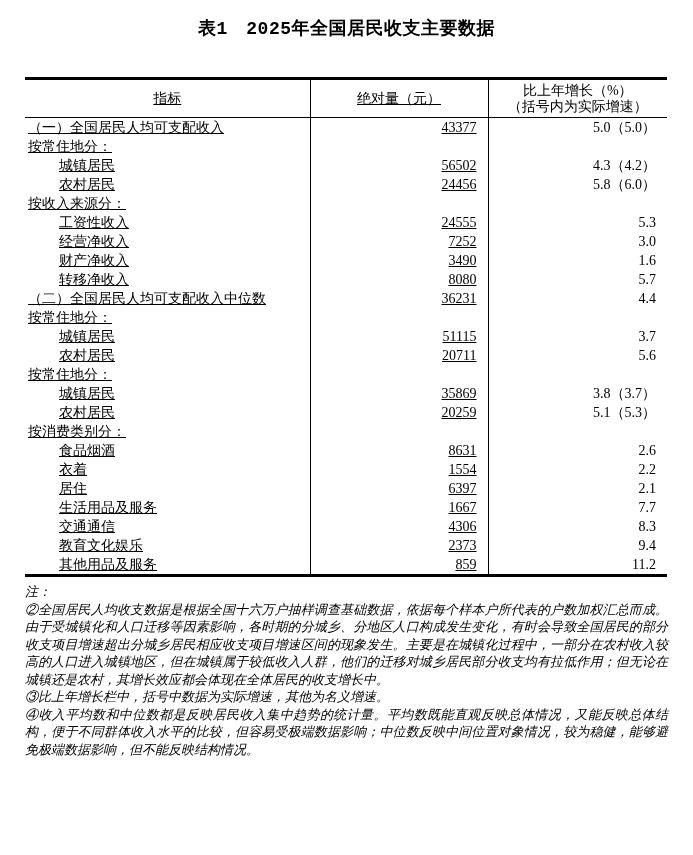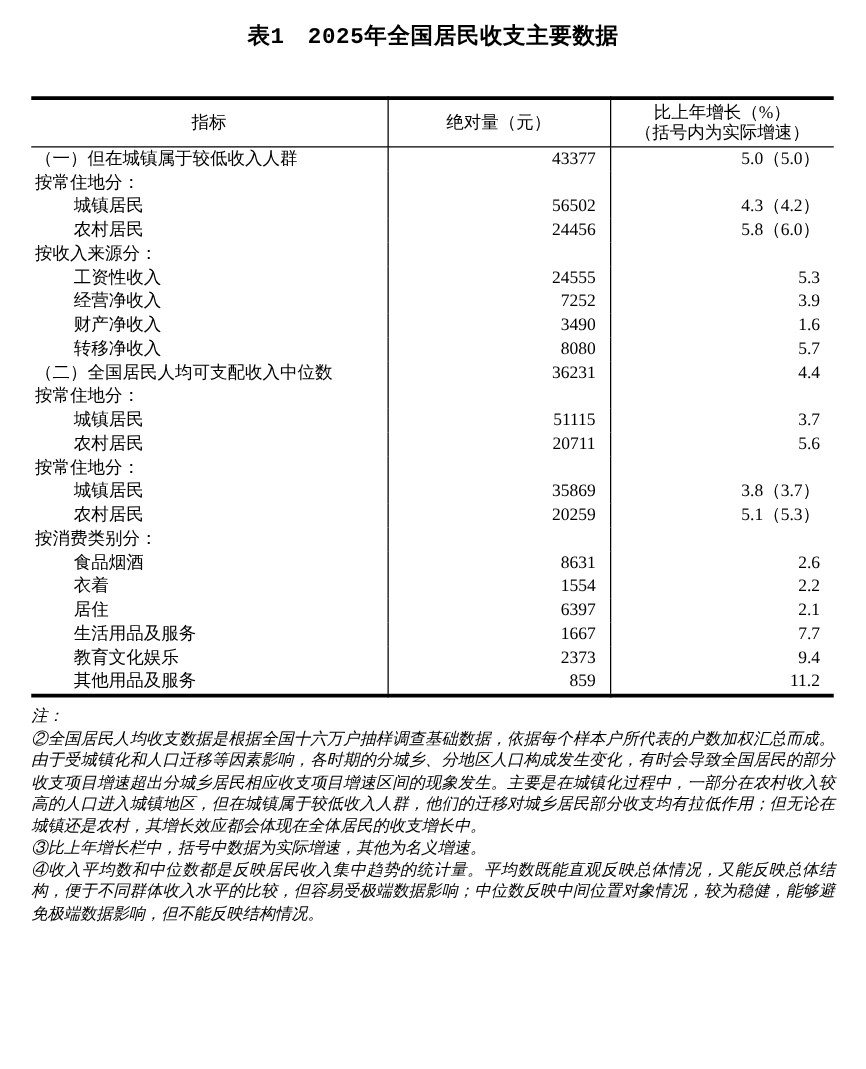--- a/index.html
+++ b/index.html
@@ -41,21 +41,21 @@
   .stat-table thead th {
     font-weight: normal;
     font-size: 14px;
     text-align: center;
     vertical-align: middle;
     border-bottom: 1.5px solid #000;
     padding: 2px 0;
     height: 33px;
     line-height: 16px;
   }
-  .stat-table .bcol { border-right: 1px solid #000; }
+  .stat-table .bcol { border-right: 1px solid #000; text-decoration: underline; }
   .stat-table tbody td {
     font-size: 14px;
     height: 19px;
     line-height: 19px;
     padding: 0;
     white-space: nowrap;
     overflow: hidden;
   }
   .stat-table tbody td.c1 { text-align: left; padding-left: 3px; }
   .stat-table tbody td.c1.indent1 { padding-left: 34px; }
@@ -91,21 +91,21 @@
         <th class="bcol">指标</th>
         <th class="bcol">绝对量（元）</th>
         <th>
           <div>比上年增长（%）</div>
           <div>（括号内为实际增速）</div>
         </th>
       </tr>
     </thead>
     <tbody id="table-body">
         <tr>
-          <td class="c1 bcol">（一）但在城镇属于较低收入人群</td>
+          <td class="c1 bcol">（一）全国居民人均可支配收入</td>
           <td class="c2 bcol">43377</td>
           <td class="c3">5.0（5.0）</td>
         </tr>
         <tr>
           <td class="c1 bcol">按常住地分：</td>
           <td class="c2 bcol"></td>
           <td class="c3"></td>
         </tr>
         <tr>
           <td class="c1 bcol indent1">城镇居民</td>
@@ -123,21 +123,21 @@
           <td class="c3"></td>
         </tr>
         <tr>
           <td class="c1 bcol indent1">工资性收入</td>
           <td class="c2 bcol">24555</td>
           <td class="c3">5.3</td>
         </tr>
         <tr>
           <td class="c1 bcol indent1">经营净收入</td>
           <td class="c2 bcol">7252</td>
-          <td class="c3">3.9</td>
+          <td class="c3">3.0</td>
         </tr>
         <tr>
           <td class="c1 bcol indent1">财产净收入</td>
           <td class="c2 bcol">3490</td>
           <td class="c3">1.6</td>
         </tr>
         <tr>
           <td class="c1 bcol indent1">转移净收入</td>
           <td class="c2 bcol">8080</td>
           <td class="c3">5.7</td>
@@ -194,20 +194,25 @@
         </tr>
         <tr>
           <td class="c1 bcol indent1">居住</td>
           <td class="c2 bcol">6397</td>
           <td class="c3">2.1</td>
         </tr>
         <tr>
           <td class="c1 bcol indent1">生活用品及服务</td>
           <td class="c2 bcol">1667</td>
           <td class="c3">7.7</td>
+        </tr>
+        <tr>
+          <td class="c1 bcol indent1">交通通信</td>
+          <td class="c2 bcol">4306</td>
+          <td class="c3">8.3</td>
         </tr>
         <tr>
           <td class="c1 bcol indent1">教育文化娱乐</td>
           <td class="c2 bcol">2373</td>
           <td class="c3">9.4</td>
         </tr>
         <tr>
           <td class="c1 bcol indent1">其他用品及服务</td>
           <td class="c2 bcol">859</td>
           <td class="c3">11.2</td>

